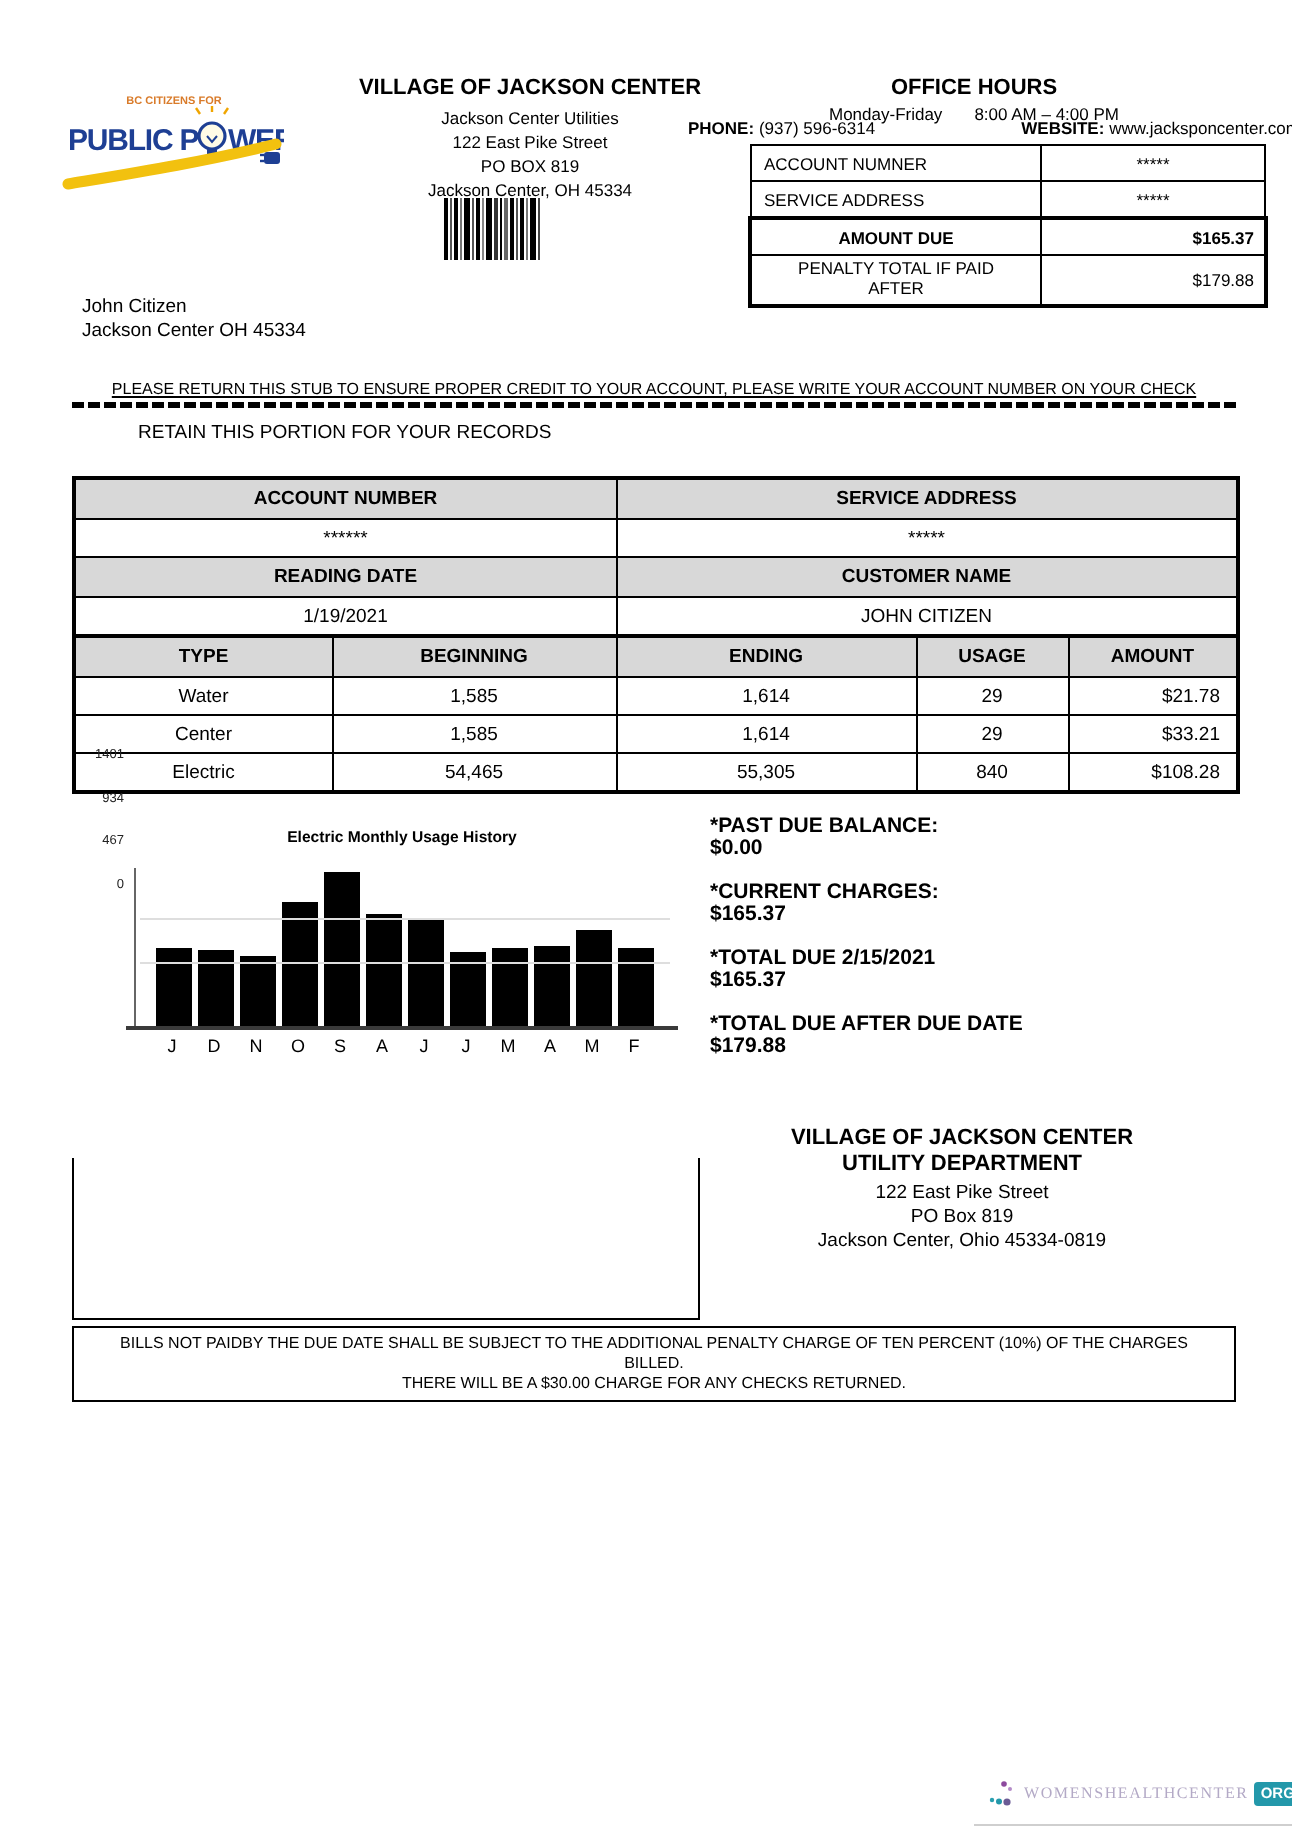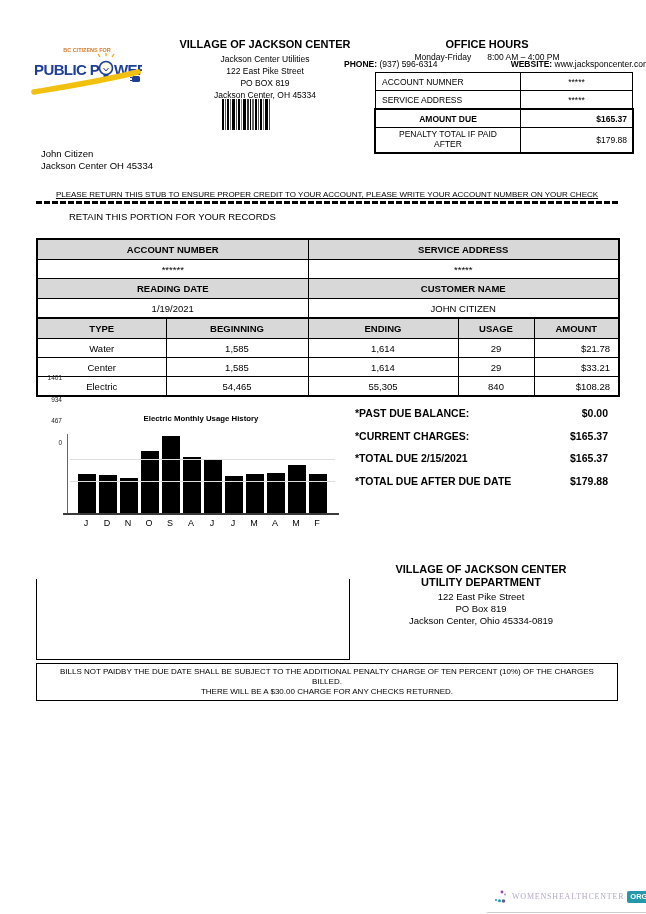--- a/index.html
+++ b/index.html
@@ -59,21 +59,21 @@
         padding-left:10px;box-sizing:border-box;}
   .plot:after{content:"";position:absolute;left:-5px;right:-4px;bottom:-2px;height:2px;background:#3a3a3a;}
   .gridline{position:absolute;left:2px;right:0;height:1px;background:#dedede;}
   .bar{width:18px;background:#000;}
   .xlabels{position:absolute;left:27px;top:106px;width:268px;display:flex;gap:3px;
            padding-left:10px;box-sizing:border-box;}
   .xlabels span{width:18px;text-align:center;font-size:9px;}
 
   
   .summary{left:355px;top:408px;width:253px;display:flex;flex-direction:column;gap:12px;}
-  .summary .row{display:flex;justify-content:space-between;font-size:10.5px;font-weight:bold;line-height:10.5px;}
+  .summary .row{display:flex;justify-content:space-between;font-size:10.5px;font-weight:bold;line-height:10.5px;flex-direction:column;}
 
   
   .community-hdr{left:36px;top:563px;width:314px;height:17px;background:#d8d8d8;
      border:1px solid #000;box-sizing:border-box;text-align:center;font-size:9.5px;line-height:15px;margin-top:20px;}
   .community-body{left:36px;top:579px;width:314px;height:81px;border:1px solid #000;
      border-top:none;box-sizing:border-box;background:#fff;font-size:9px;}
   .remit{left:370px;top:563px;width:222px;text-align:center;}
   .remit .b{font-size:11px;font-weight:bold;line-height:13px;}
   .remit .n{font-size:9.5px;line-height:12px;}
 

